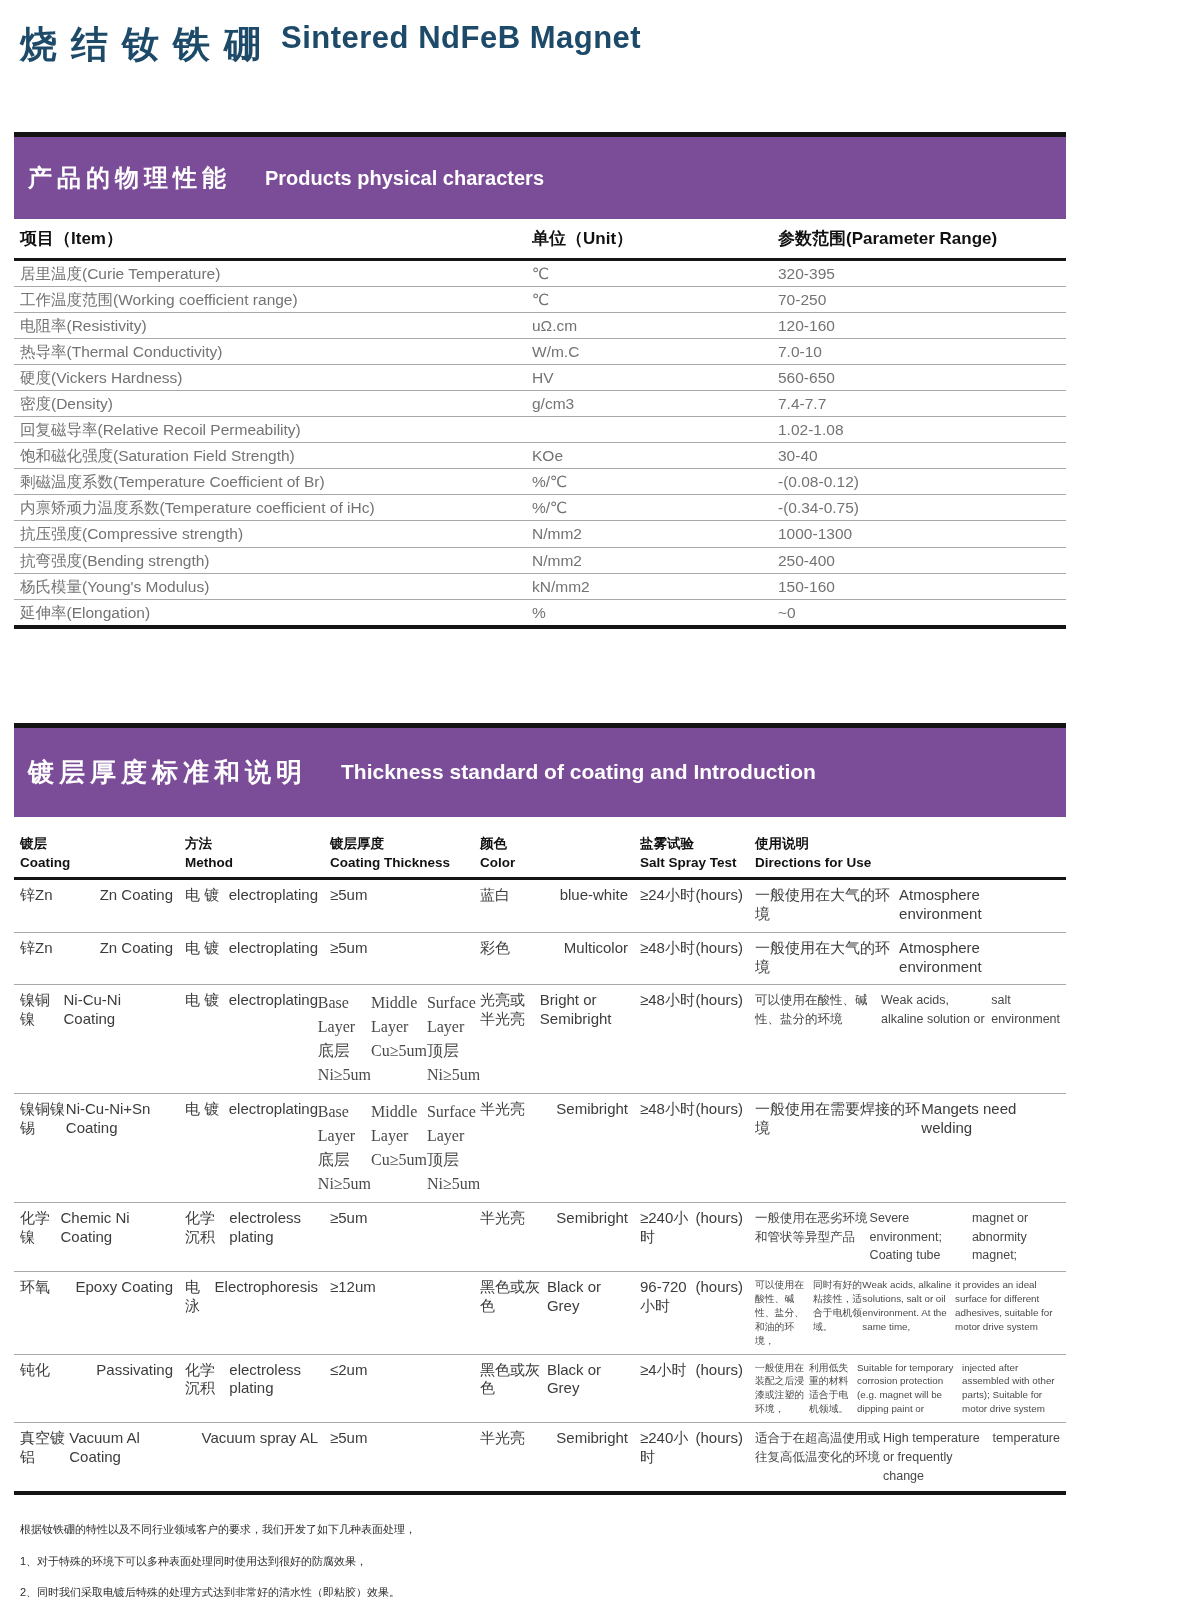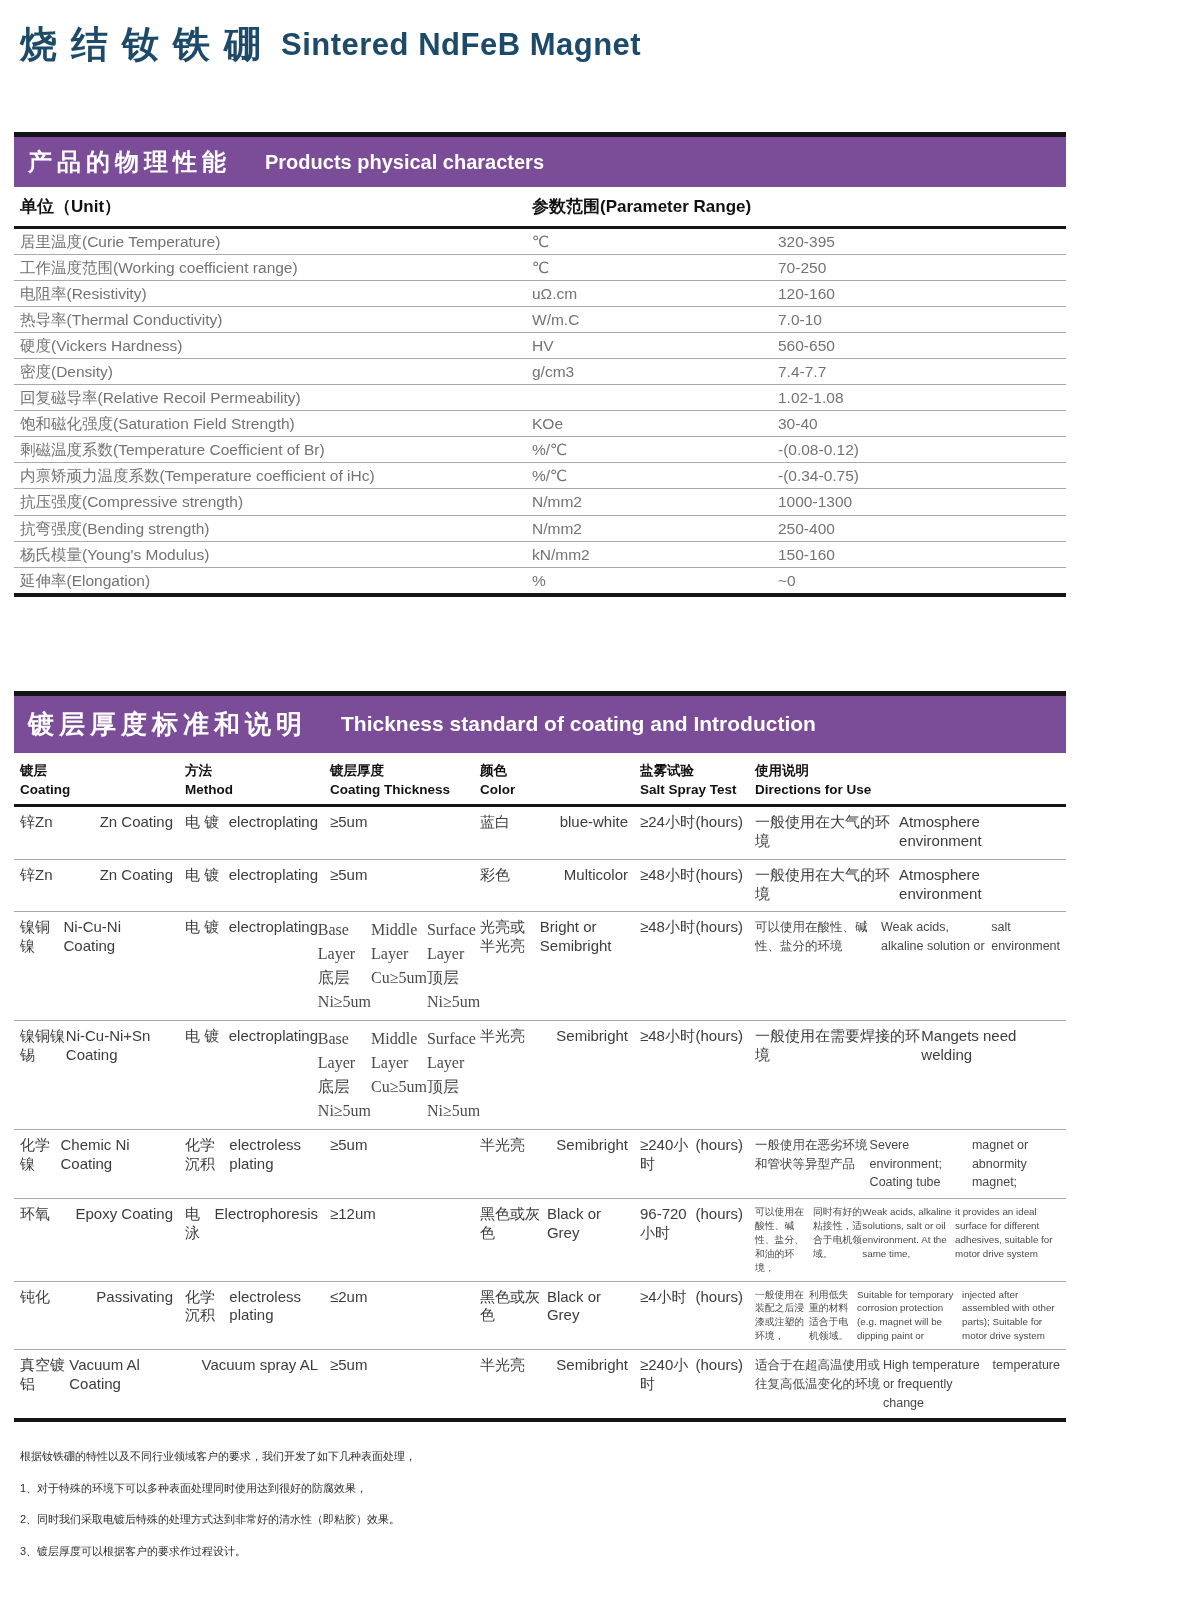--- a/index.html
+++ b/index.html
@@ -1,47 +1,47 @@
 <!DOCTYPE html>
 <html><head>
 <meta charset="utf-8">
 <style>
   html,body{margin:0;padding:0;background:#ffffff;}
   body{font-family:"Liberation Sans","DejaVu Sans",sans-serif;color:#222;}
   .page{width:1200px;min-height:1597px;box-sizing:border-box;padding:16px 14px 10px 14px;overflow:hidden;background:#fff;}
   .content{width:1052px;}
 
   
-  .main-title{display:flex;align-items:center;margin:4px 0 0 6px;}
+  .main-title{display:flex;align-items:flex-start;margin:4px 0 0 6px;}
   .title-zh{font-size:37px;font-weight:700;color:#1d4a68;letter-spacing:14px;}
   .title-en{font-size:31px;font-weight:700;color:#1d4a68;margin-left:6px;letter-spacing:0.5px;}
 
   
-  .band{background:#7b4c98;border-top:5px solid #141414;color:#fff;display:flex;align-items:center;padding:0 14px;}
+  .band{background:#7b4c98;border-top:5px solid #141414;color:#fff;display:flex;align-items:center;padding:16px 14px;}
   .band1{margin-top:62px;height:50px;}
   .band2{margin-top:94px;height:57px;}
   .band-zh{font-weight:700;letter-spacing:5px;}
   .band1 .band-zh{font-size:24px;}
   .band2 .band-zh{font-size:26px;}
   .band-en{font-weight:700;margin-left:34px;}
   .band1 .band-en{font-size:20px;}
   .band2 .band-en{font-size:21px;}
 
   
   .pgrid{display:grid;grid-template-columns:512px 246px 1fr;}
   .phead{font-size:17px;font-weight:700;color:#111;padding:6px 0 6px;}
   .phead>span{padding:2px 6px;}
   .pbody{border-top:3px solid #151515;border-bottom:4px solid #151515;}
   .prow{display:grid;grid-template-columns:512px 246px 1fr;}
   .prow+.prow{border-top:1px solid #a9a9a9;}
   .prow>span{font-size:15.5px;color:#737373;padding:4px 6px;line-height:1.1;}
 
   
   .cgrid{display:grid;grid-template-columns:165px 145px 150px 160px 115px 1fr;}
-  .chead{padding:8px 0 4px;}
+  .chead{padding:17px 0 4px;}
   .chead .col{display:flex;flex-direction:column;padding:0 6px;}
   .chead .col span{font-size:13.5px;font-weight:700;color:#111;line-height:1.45;}
   .cbody{border-top:3px solid #151515;border-bottom:4px solid #151515;}
   .crow{min-height:52px;box-sizing:border-box;}
   .crow+.crow{border-top:1px solid #a9a9a9;}
   .crow.tall{min-height:63px;}
   .cell{display:flex;padding:6px 6px;box-sizing:border-box;}
   .between{justify-content:space-between;}
   .center{justify-content:center;}
   .ln{font-size:15px;color:#3c3c3c;line-height:1.25;min-height:15px;}
@@ -64,20 +64,21 @@
   </div>
 
   <div class="content">
 
     <div class="band band1">
       <span class="band-zh">产品的物理性能</span>
       <span class="band-en">Products physical characters</span>
     </div>
 
     <div class="pgrid phead">
+      <span>项目（Item）</span>
       <span>单位（Unit）</span>
       <span>参数范围(Parameter Range)</span>
     </div>
 
     <div class="pbody">
       <div class="prow">
           <span>居里温度(Curie Temperature)</span>
           <span>℃</span>
           <span>320-395</span>
         </div>

